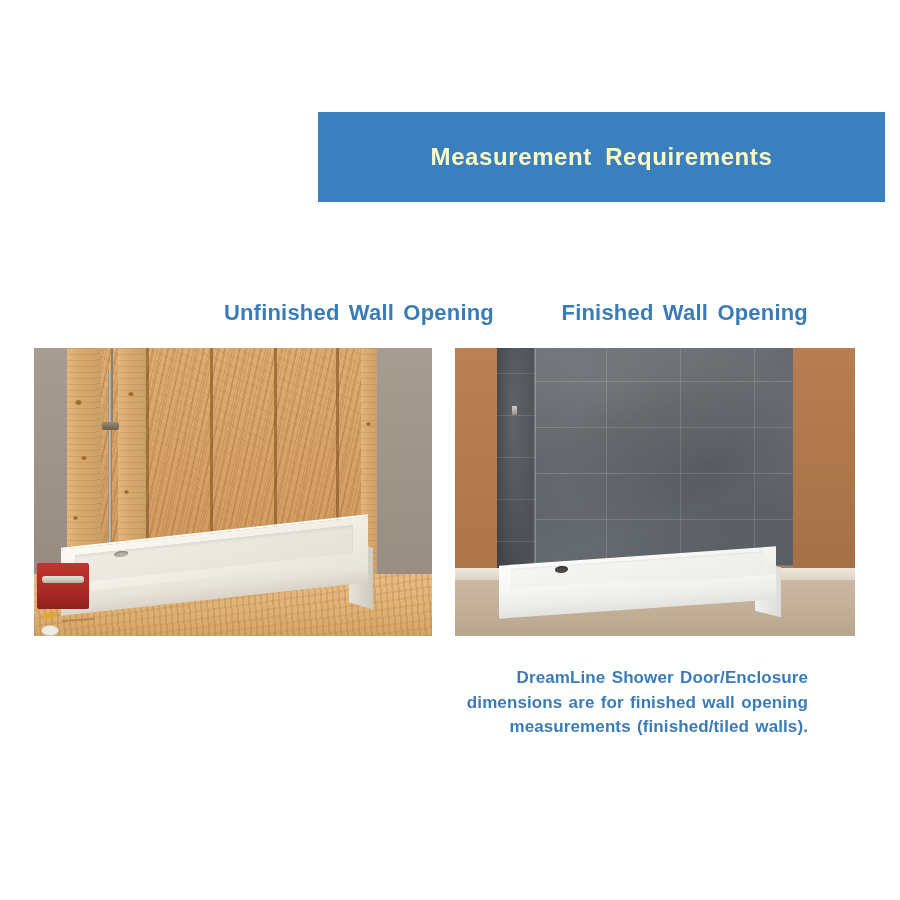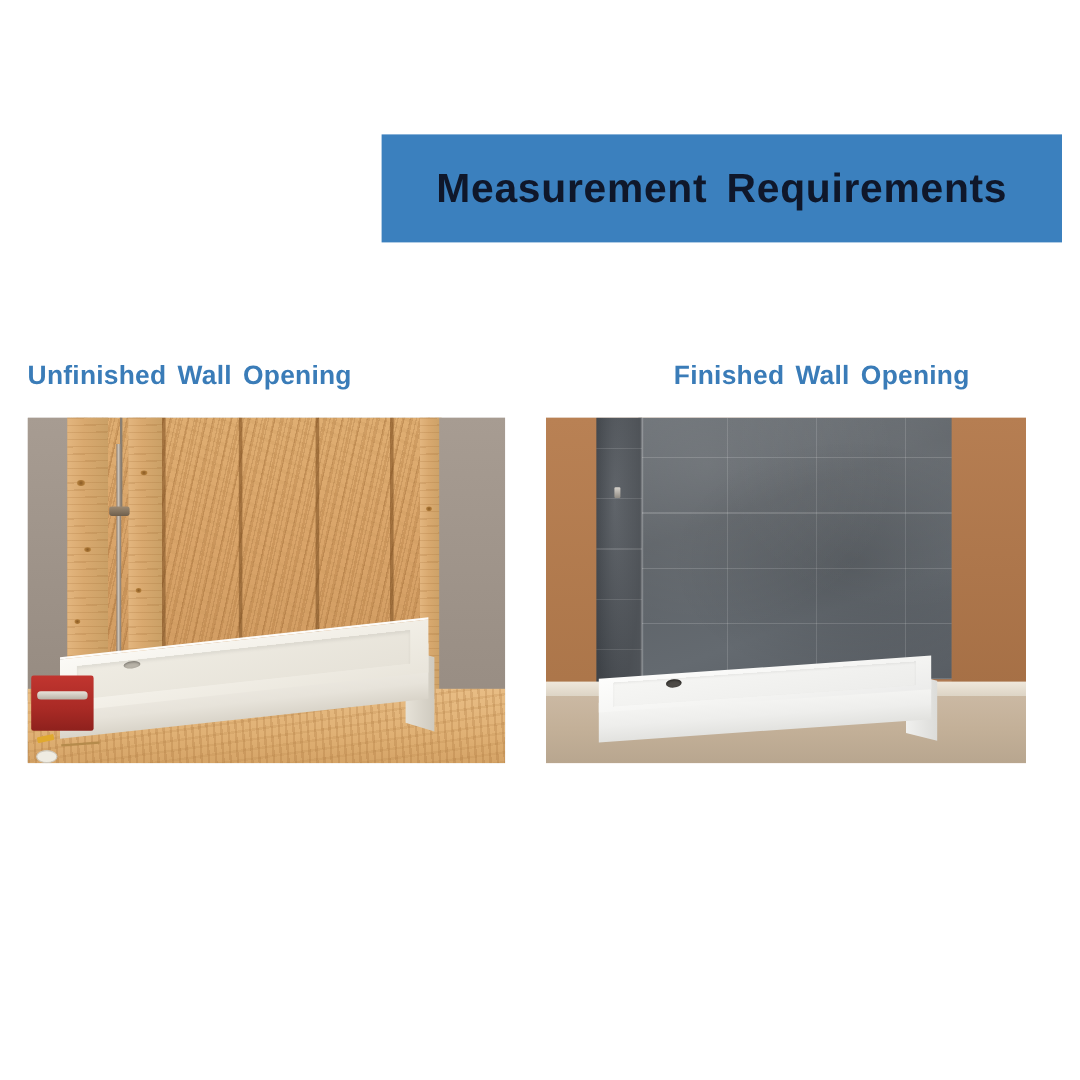--- a/index.html
+++ b/index.html
@@ -23,35 +23,35 @@
     left: 318px;
     top: 112px;
     width: 567px;
     height: 90px;
     background: #3b80be;
     display: flex;
     align-items: center;
     justify-content: center;
   }
   .banner-title {
-    color: #0f172a;
-    font-size: 34px;
+    color: #fef9c3;
+    font-size: 24px;
     font-weight: bold;
     letter-spacing: 0.6px;
     word-spacing: 6px;
     text-align: center;
     white-space: nowrap;
   }
 
   
   .col {
     position: absolute;
     top: 300px;
   }
-  .col-left  { left: 23px;  width: 460px; }
+  .col-left  { left: 34px;  width: 460px; text-align: right; }
   .col-right { left: 455px; width: 353px; text-align: right; }
 
   .section-heading {
     color: #3a7cb8;
     font-size: 22px;
     font-weight: bold;
     letter-spacing: 0.2px;
     word-spacing: 3px;
     margin: 0 0 22px 0;
     white-space: nowrap;
@@ -370,13 +370,14 @@
     <div class="p2 p2-floor"></div>
     <div class="p2 p2-baseboard"></div>
 
     <div class="p2 p2-base-side"></div>
     <div class="p2 p2-base-front"></div>
     <div class="p2 p2-base-top"></div>
     <div class="p2 p2-base-inner"></div>
     <div class="p2 p2-drain"></div>
   </div>
 
+  <p class="caption">DreamLine Shower Door/Enclosure dimensions are for finished wall opening measurements (finished/tiled walls).</p>
 </div>
 
 </body></html>

